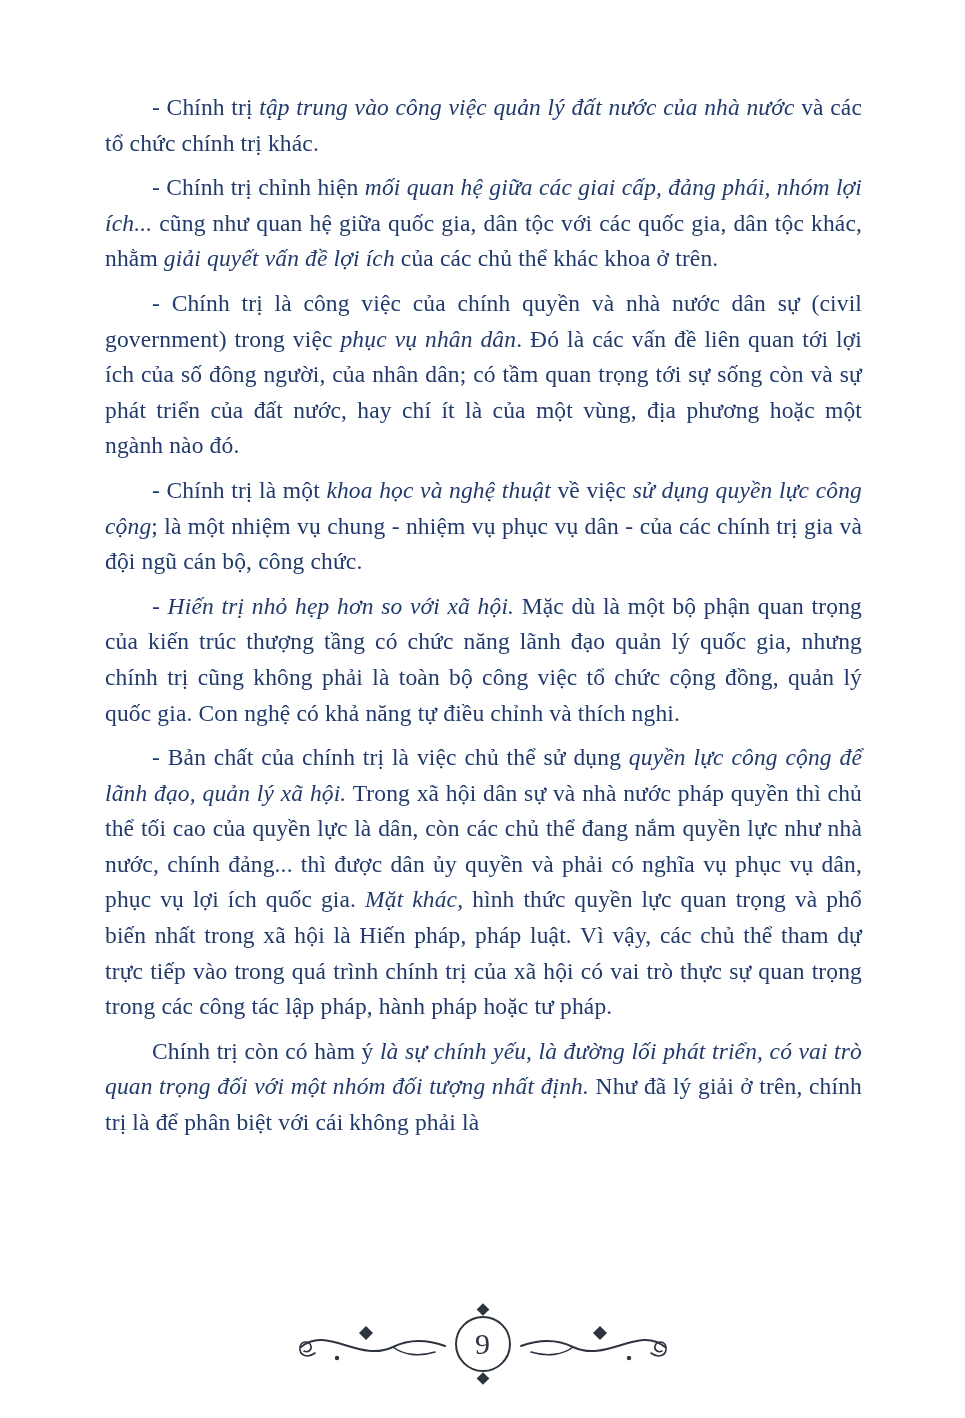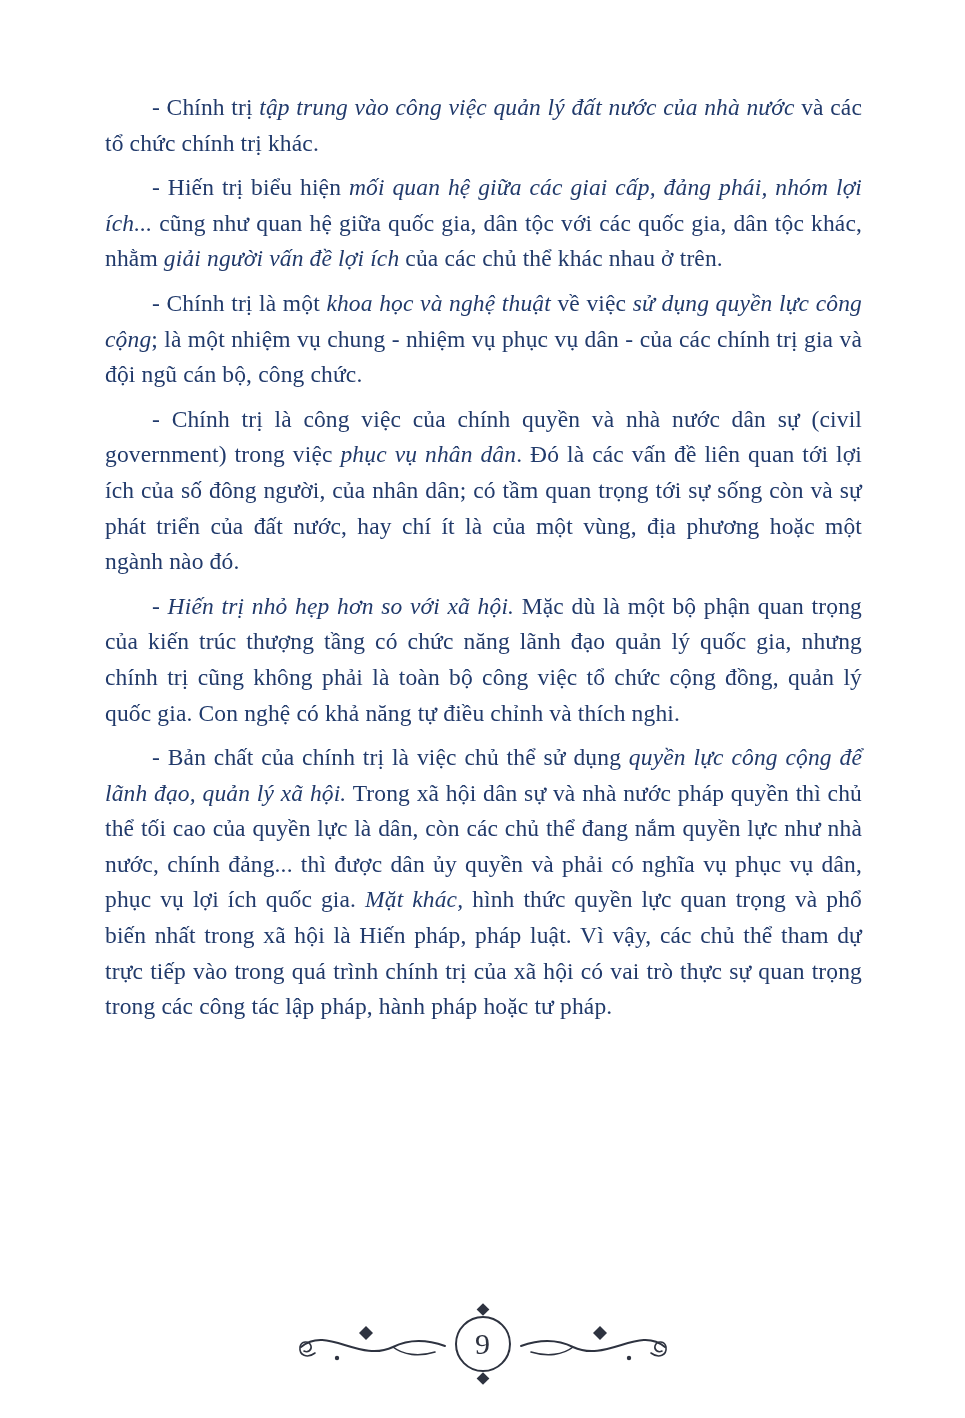--- a/index.html
+++ b/index.html
@@ -68,25 +68,26 @@
   .flourish { flex: 0 0 auto; }
   .flourish.mirror { transform: scaleX(-1); }
 </style>
 </head>
 <body>
 
 <div class="page">
 
   <div class="content">
       <p class="para"><span>- Chính trị </span><em>tập trung vào công việc quản lý đất nước của nhà nước</em><span> và các tổ chức chính trị khác.</span></p>
-      <p class="para"><span>- Hiến trị biểu hiện </span><em>mối quan hệ giữa các giai cấp, đảng phái, nhóm lợi ích...</em><span> cũng như quan hệ giữa quốc gia, dân tộc với các quốc gia, dân tộc khác, nhằm </span><em>giải người vấn đề lợi ích</em><span> của các chủ thể khác nhau ở trên.</span></p>
+      <p class="para"><span>- Chính trị chỉnh hiện </span><em>mối quan hệ giữa các giai cấp, đảng phái, nhóm lợi ích...</em><span> cũng như quan hệ giữa quốc gia, dân tộc với các quốc gia, dân tộc khác, nhằm </span><em>giải quyết vấn đề lợi ích</em><span> của các chủ thể khác khoa ở trên.</span></p>
+      <p class="para"><span>- Chính trị là công việc của chính quyền và nhà nước dân sự (civil government) trong việc </span><em>phục vụ nhân dân</em><span>. Đó là các vấn đề liên quan tới lợi ích của số đông người, của nhân dân; có tầm quan trọng tới sự sống còn và sự phát triển của đất nước, hay chí ít là của một vùng, địa phương hoặc một ngành nào đó.</span></p>
       <p class="para"><span>- Chính trị là một </span><em>khoa học và nghệ thuật</em><span> về việc </span><em>sử dụng quyền lực công cộng</em><span>; là một nhiệm vụ chung - nhiệm vụ phục vụ dân - của các chính trị gia và đội ngũ cán bộ, công chức.</span></p>
-      <p class="para"><span>- Chính trị là công việc của chính quyền và nhà nước dân sự (civil government) trong việc </span><em>phục vụ nhân dân</em><span>. Đó là các vấn đề liên quan tới lợi ích của số đông người, của nhân dân; có tầm quan trọng tới sự sống còn và sự phát triển của đất nước, hay chí ít là của một vùng, địa phương hoặc một ngành nào đó.</span></p>
       <p class="para"><span>- </span><em>Hiến trị nhỏ hẹp hơn so với xã hội.</em><span> Mặc dù là một bộ phận quan trọng của kiến trúc thượng tầng có chức năng lãnh đạo quản lý quốc gia, nhưng chính trị cũng không phải là toàn bộ công việc tổ chức cộng đồng, quản lý quốc gia. Con nghệ có khả năng tự điều chỉnh và thích nghi.</span></p>
       <p class="para"><span>- Bản chất của chính trị là việc chủ thể sử dụng </span><em>quyền lực công cộng để lãnh đạo, quản lý xã hội.</em><span> Trong xã hội dân sự và nhà nước pháp quyền thì chủ thể tối cao của quyền lực là dân, còn các chủ thể đang nắm quyền lực như nhà nước, chính đảng... thì được dân ủy quyền và phải có nghĩa vụ phục vụ dân, phục vụ lợi ích quốc gia. </span><em>Mặt khác,</em><span> hình thức quyền lực quan trọng và phổ biến nhất trong xã hội là Hiến pháp, pháp luật. Vì vậy, các chủ thể tham dự trực tiếp vào trong quá trình chính trị của xã hội có vai trò thực sự quan trọng trong các công tác lập pháp, hành pháp hoặc tư pháp.</span></p>
+      <p class="para"><span>Chính trị còn có hàm ý </span><em>là sự chính yếu, là đường lối phát triển, có vai trò quan trọng đối với một nhóm đối tượng nhất định.</em><span> Như đã lý giải ở trên, chính trị là để phân biệt với cái không phải là</span></p>
     </div>
 
   <div class="footer">
     <svg class="flourish" width="150" height="54" viewBox="0 0 150 54" aria-hidden="true">
       <g fill="none" stroke="currentColor" stroke-width="2" stroke-linecap="round">
         <path d="M4,30 C30,8 62,46 96,30 C116,20 134,24 148,29"></path>
         <path d="M18,36 c-8,6 -16,2 -15,-6 c1,-6 9,-7 11,-1 c1,4 -3,7 -7,5" stroke-width="1.6"></path>
         <path d="M96,30 c10,8 26,10 42,5" stroke-width="1.6"></path>
       </g>
       <path d="M62,16 l7,-7 l7,7 l-7,7 z" fill="currentColor"></path>

